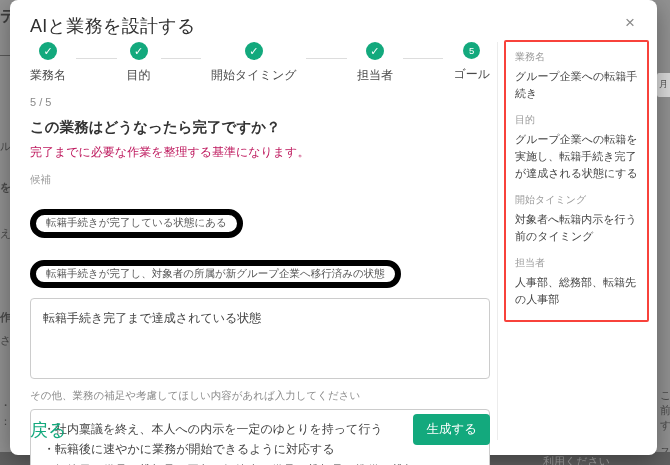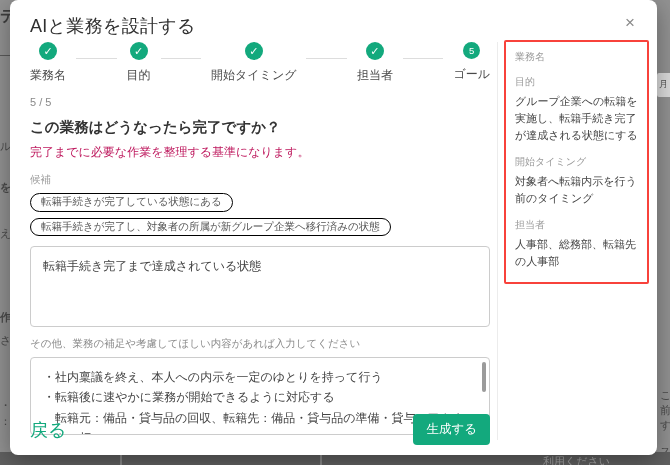--- a/index.html
+++ b/index.html
@@ -58,22 +58,22 @@
   .step-label { margin-top:7px; font-size:12px; color:#4a4a4a; white-space:nowrap; }
   .step-line { flex:1; height:1px; background:#ddd; margin:16px 10px 0 10px; }
 
   
   .main { position:absolute; left:20px; top:96px; width:460px; }
   .progress { font-size:11px; color:#8a8a8a; }
   .question { margin-top:10px; font-size:14.5px; font-weight:bold; color:#333; }
   .desc { margin-top:7px; font-size:12px; color:#be185d; }
   .cand-label { margin-top:12px; font-size:10.5px; color:#9a9a9a; }
   .chip {
-    display:inline-block; margin-top:6px; padding:2px 10px 3px;
-    border:1px solid #000000; border-radius:999px;
+    display:inline-block; margin-top:22px; padding:2px 10px 3px;
+    border:6px solid #000000; border-radius:999px;
     font-size:10.5px; color:#555; white-space:nowrap; cursor:pointer;
   }
   .chip-row { line-height:1.1; }
   textarea {
     display:block; width:460px; resize:none; outline:none;
     border:1px solid #ccc; border-radius:4px;
     padding:9px 12px; font-size:12px; line-height:1.7; color:#444;
     font-family:"Liberation Sans","DejaVu Sans",sans-serif;
     overflow:hidden;
   }
@@ -191,20 +191,21 @@
   </div>
 
   <div class="footer">
     <span class="back-link">戻る</span>
     <button class="generate-btn">生成する</button>
   </div>
 
   <div class="v-divider"></div>
   <div class="summary">
     <div class="sum-label">業務名</div>
+    <div class="sum-value">グループ企業への転籍手続き</div>
     <div class="sum-label">目的</div>
     <div class="sum-value">グループ企業への転籍を実施し、転籍手続き完了が達成される状態にする</div>
     <div class="sum-label">開始タイミング</div>
     <div class="sum-value">対象者へ転籍内示を行う前のタイミング</div>
     <div class="sum-label">担当者</div>
     <div class="sum-value">人事部、総務部、転籍先の人事部</div>
   </div>
 
 </div>
 

